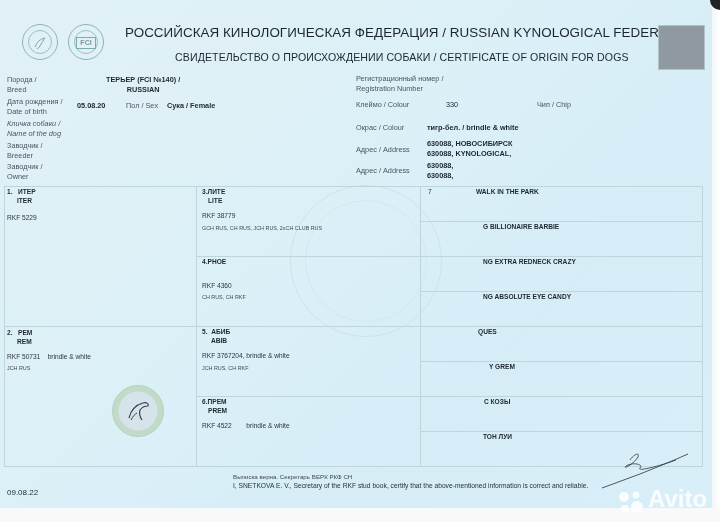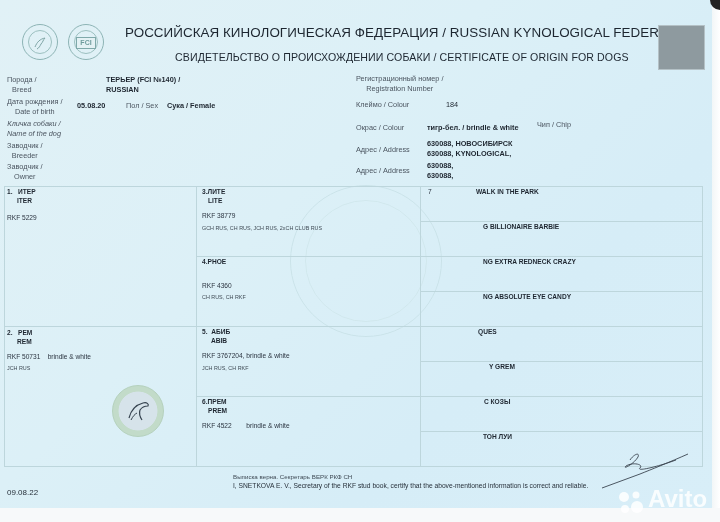--- a/index.html
+++ b/index.html
@@ -44,21 +44,21 @@
     .title-ru-en {
       position: absolute; left: 125px; top: 25px; font-size: 13.4px; color: #1d2630; letter-spacing: 0.05px;
     }
     .subtitle {
       position: absolute; left: 175px; top: 51px; font-size: 10.6px; color: #1d2630; letter-spacing: 0.1px;
     }
     .grey-box {
       position: absolute; left: 658px; top: 25px; width: 45px; height: 43px;
       background: #8e9a9f; border: 1px solid #b4c1c6;
     }
-    .lbl { position: absolute; font-size: 7.3px; line-height: 9.5px; color: #4b5560; text-align: center; }
+    .lbl { position: absolute; font-size: 7.3px; line-height: 9.5px; color: #4b5560; }
     .val { position: absolute; font-size: 7.3px; line-height: 9.5px; font-weight: bold; color: #1e2630; }
     .hline { position: absolute; height: 1px; background: #bdd6dc; }
     .vline { position: absolute; width: 1px; background: #bdd6dc; }
     .cell-txt { position: absolute; font-size: 6.6px; line-height: 9px; color: #2b3440; }
     .cell-bold { font-weight: bold; color: #1e2630; }
     .small { font-size: 5.4px; color: #3f4a55; }
     .watermark {
       position: absolute; left: 290px; top: 185px; width: 150px; height: 150px; border-radius: 50%;
       border: 1px solid #c7e0e6; opacity: 0.8;
     }
@@ -96,21 +96,21 @@
 </div>
 
 <div class="title-ru-en">РОССИЙСКАЯ КИНОЛОГИЧЕСКАЯ ФЕДЕРАЦИЯ / RUSSIAN KYNOLOGICAL FEDERATION</div>
 <div class="subtitle">СВИДЕТЕЛЬСТВО О ПРОИСХОЖДЕНИИ СОБАКИ / CERTIFICATE OF ORIGIN FOR DOGS</div>
 <div class="grey-box"></div>
 
 <div class="lbl" style="left:7px; top:75px;">
   <div>Порода /</div>
   <div>Breed</div>
 </div>
-<div class="val" style="left:106px; top:75px;">
+<div class="val" style="left:106px; top:75px;text-align:center;">
   <div>ТЕРЬЕР (FCI №140) /</div>
   <div>RUSSIAN</div>
 </div>
 
 <div class="lbl" style="left:7px; top:97px;">
   <div>Дата рождения /</div>
   <div>Date of birth</div>
 </div>
 <div class="val" style="left:77px; top:101px;">05.08.20</div>
 <div class="lbl" style="left:126px; top:101px;">Пол / Sex</div>
@@ -127,22 +127,22 @@
 <div class="lbl" style="left:7px; top:162px;">
   <div>Заводчик /</div>
   <div>Owner</div>
 </div>
 
 <div class="lbl" style="left:356px; top:74px;">
   <div>Регистрационный номер /</div>
   <div>Registration Number</div>
 </div>
 <div class="lbl" style="left:356px; top:100px;">Клеймо / Colour</div>
-<div class="val" style="left:446px; top:100px; font-weight:normal;">184</div>
-<div class="lbl" style="left:537px; top:100px;margin-top:20px;">Чип / Chip</div>
+<div class="val" style="left:446px; top:100px; font-weight:normal;">330</div>
+<div class="lbl" style="left:537px; top:100px;">Чип / Chip</div>
 
 <div class="lbl" style="left:356px; top:123px;">Окрас / Colour</div>
 <div class="val" style="left:427px; top:123px;">тигр-бел. / brindle &amp; white</div>
 
 <div class="lbl" style="left:356px; top:145px;">Адрес / Address</div>
 <div class="val" style="left:427px; top:139px;">
   <div>630088, НОВОСИБИРСК</div>
   <div>630088, KYNOLOGICAL, </div>
 </div>
 <div class="lbl" style="left:356px; top:166px;">Адрес / Address</div>

